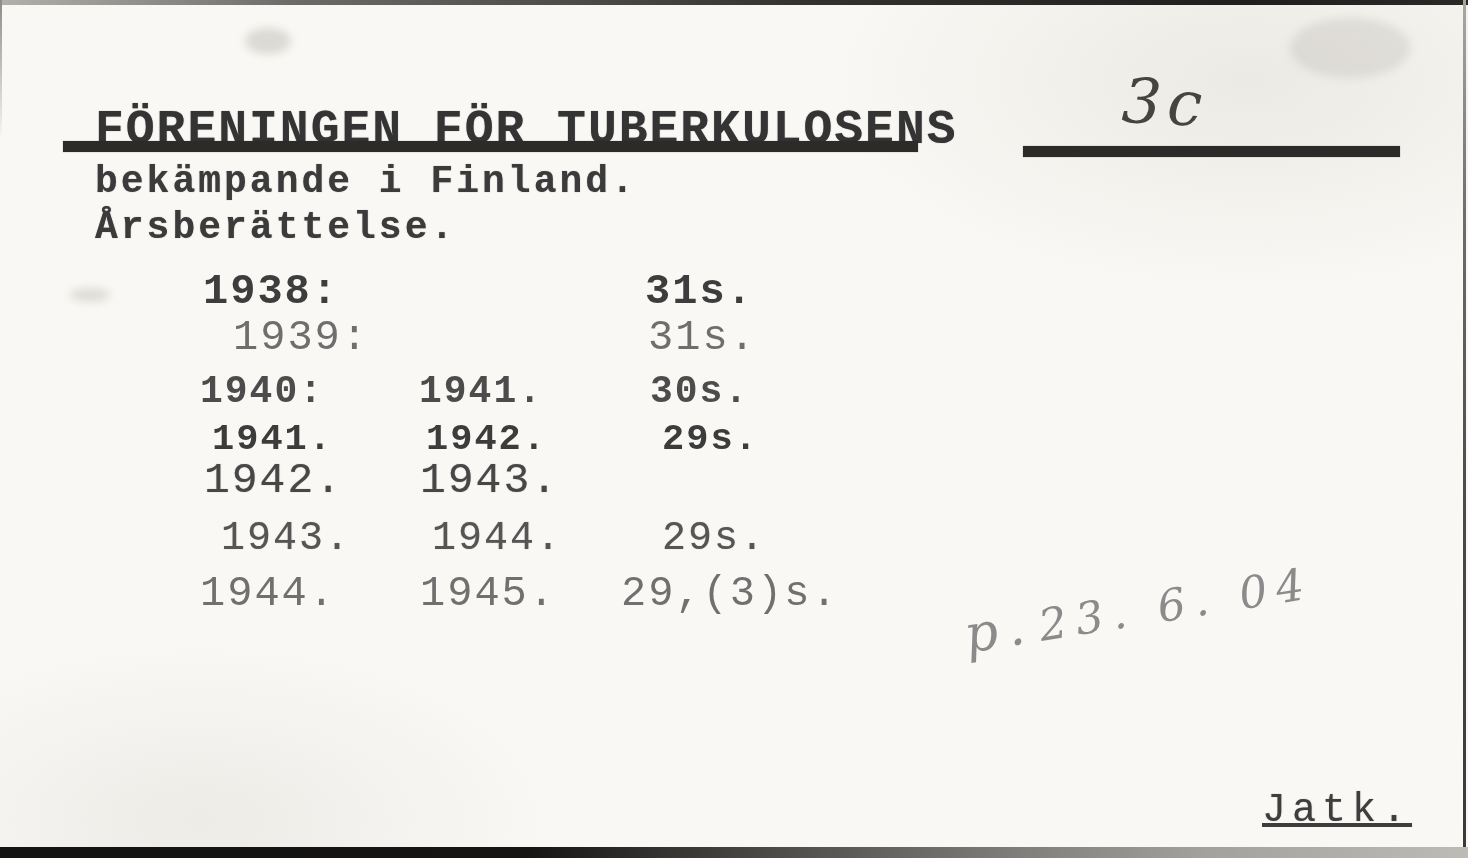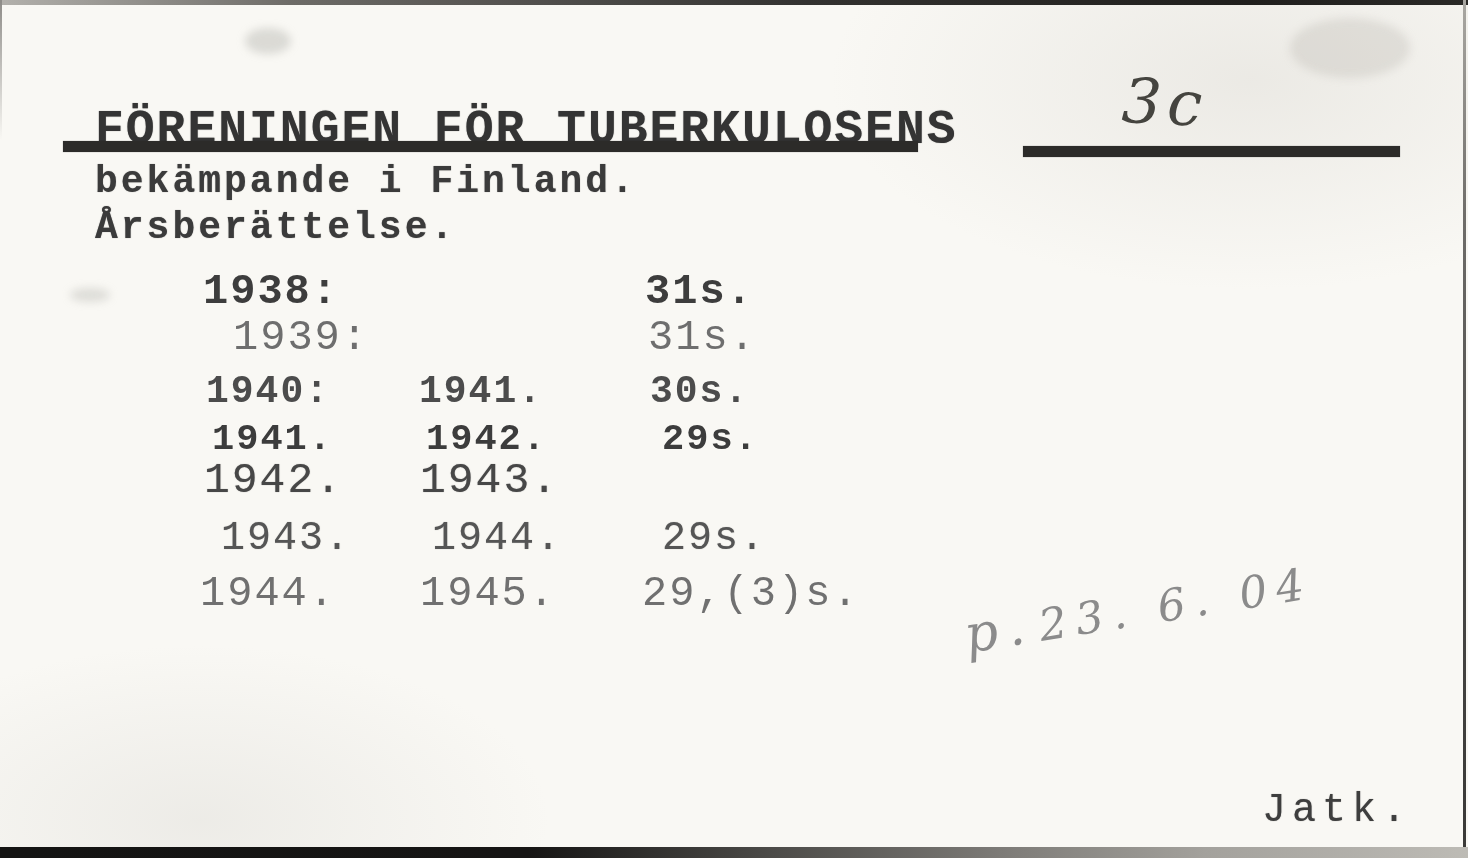--- a/index.html
+++ b/index.html
@@ -78,33 +78,33 @@
   .c2 { left: 415px; }
   .c3 { left: 645px; }
 
   .r1 { top: 268px; font-size: 42px; font-weight: bold; color: #3d3d3d; }
   .r1 .c1 { left: 203px; } .r1 .c2 { left: 418px; } .r1 .c3 { left: 645px; }
 
   .r2 { top: 314px; font-size: 42px; font-weight: normal; color: #6e6e6e; }
   .r2 .c1 { left: 193px; margin-left: 40px; } .r2 .c2 { left: 412px; } .r2 .c3 { left: 648px; }
 
   .r3 { top: 370px; font-size: 38px; font-weight: bold; color: #4c4c4c; }
-  .r3 .c1 { left: 206px; } .r3 .c2 { left: 419px; } .r3 .c3 { left: 650px; }
+  .r3 .c1 { left: 200px; } .r3 .c2 { left: 419px; } .r3 .c3 { left: 650px; }
 
   .r4 { top: 418px; font-size: 37px; font-weight: bold; color: #3c3c3c; }
   .r4 .c1 { left: 212px; } .r4 .c2 { left: 426px; } .r4 .c3 { left: 662px; }
 
   .r5 { top: 456px; font-size: 43px; font-weight: normal; color: #474747; text-shadow: 0 0 1px rgba(40,40,40,0.5); }
   .r5 .c1 { left: 204px; } .r5 .c2 { left: 420px; } .r5 .c3 { left: 658px; }
 
   .r6 { top: 516px; font-size: 40px; font-weight: normal; color: #555555; text-shadow: 0 0 1px rgba(50,50,50,0.4); }
   .r6 .c1 { left: 221px; } .r6 .c2 { left: 432px; } .r6 .c3 { left: 662px; }
 
   .r7 { top: 570px; font-size: 42px; font-weight: normal; color: #707070; }
-  .r7 .c1 { left: 200px; } .r7 .c2 { left: 420px; } .r7 .c3 { left: 642px; }
+  .r7 .c1 { left: 200px; } .r7 .c2 { left: 420px; } .r7 .c3 { left: 621px; }
 
   
   .annotation {
     position: absolute; left: 962px; top: 572px; width: 420px;
     font-family: "DejaVu Serif", serif; font-style: italic;
     color: #8b8b8b; transform: rotate(-9deg);
     white-space: nowrap;
   }
   .annotation .prefix { font-size: 52px; letter-spacing: 10px; }
   .annotation .date   { font-size: 44px; letter-spacing: 9px; }
@@ -112,20 +112,21 @@
   
   .print-code {
     position: absolute; left: 62px; top: 806px;
     font-family: "Liberation Serif", "DejaVu Serif", serif;
     font-size: 31px; color: #2e2d2b; letter-spacing: 1px; word-spacing: 8px;
   }
   .continuation {
     position: absolute; left: 1262px; top: 788px;
     font-size: 40px; letter-spacing: 6px; color: #3e3e3e;
     text-shadow: 0 0 1px rgba(40,40,40,0.5);
+    text-decoration: underline;
   }
 </style>
 </head>
 <body>
 
 <div class="card">
 
   <div class="edge-top"></div>
   <div class="edge-right"></div>
   <div class="edge-left"></div>

